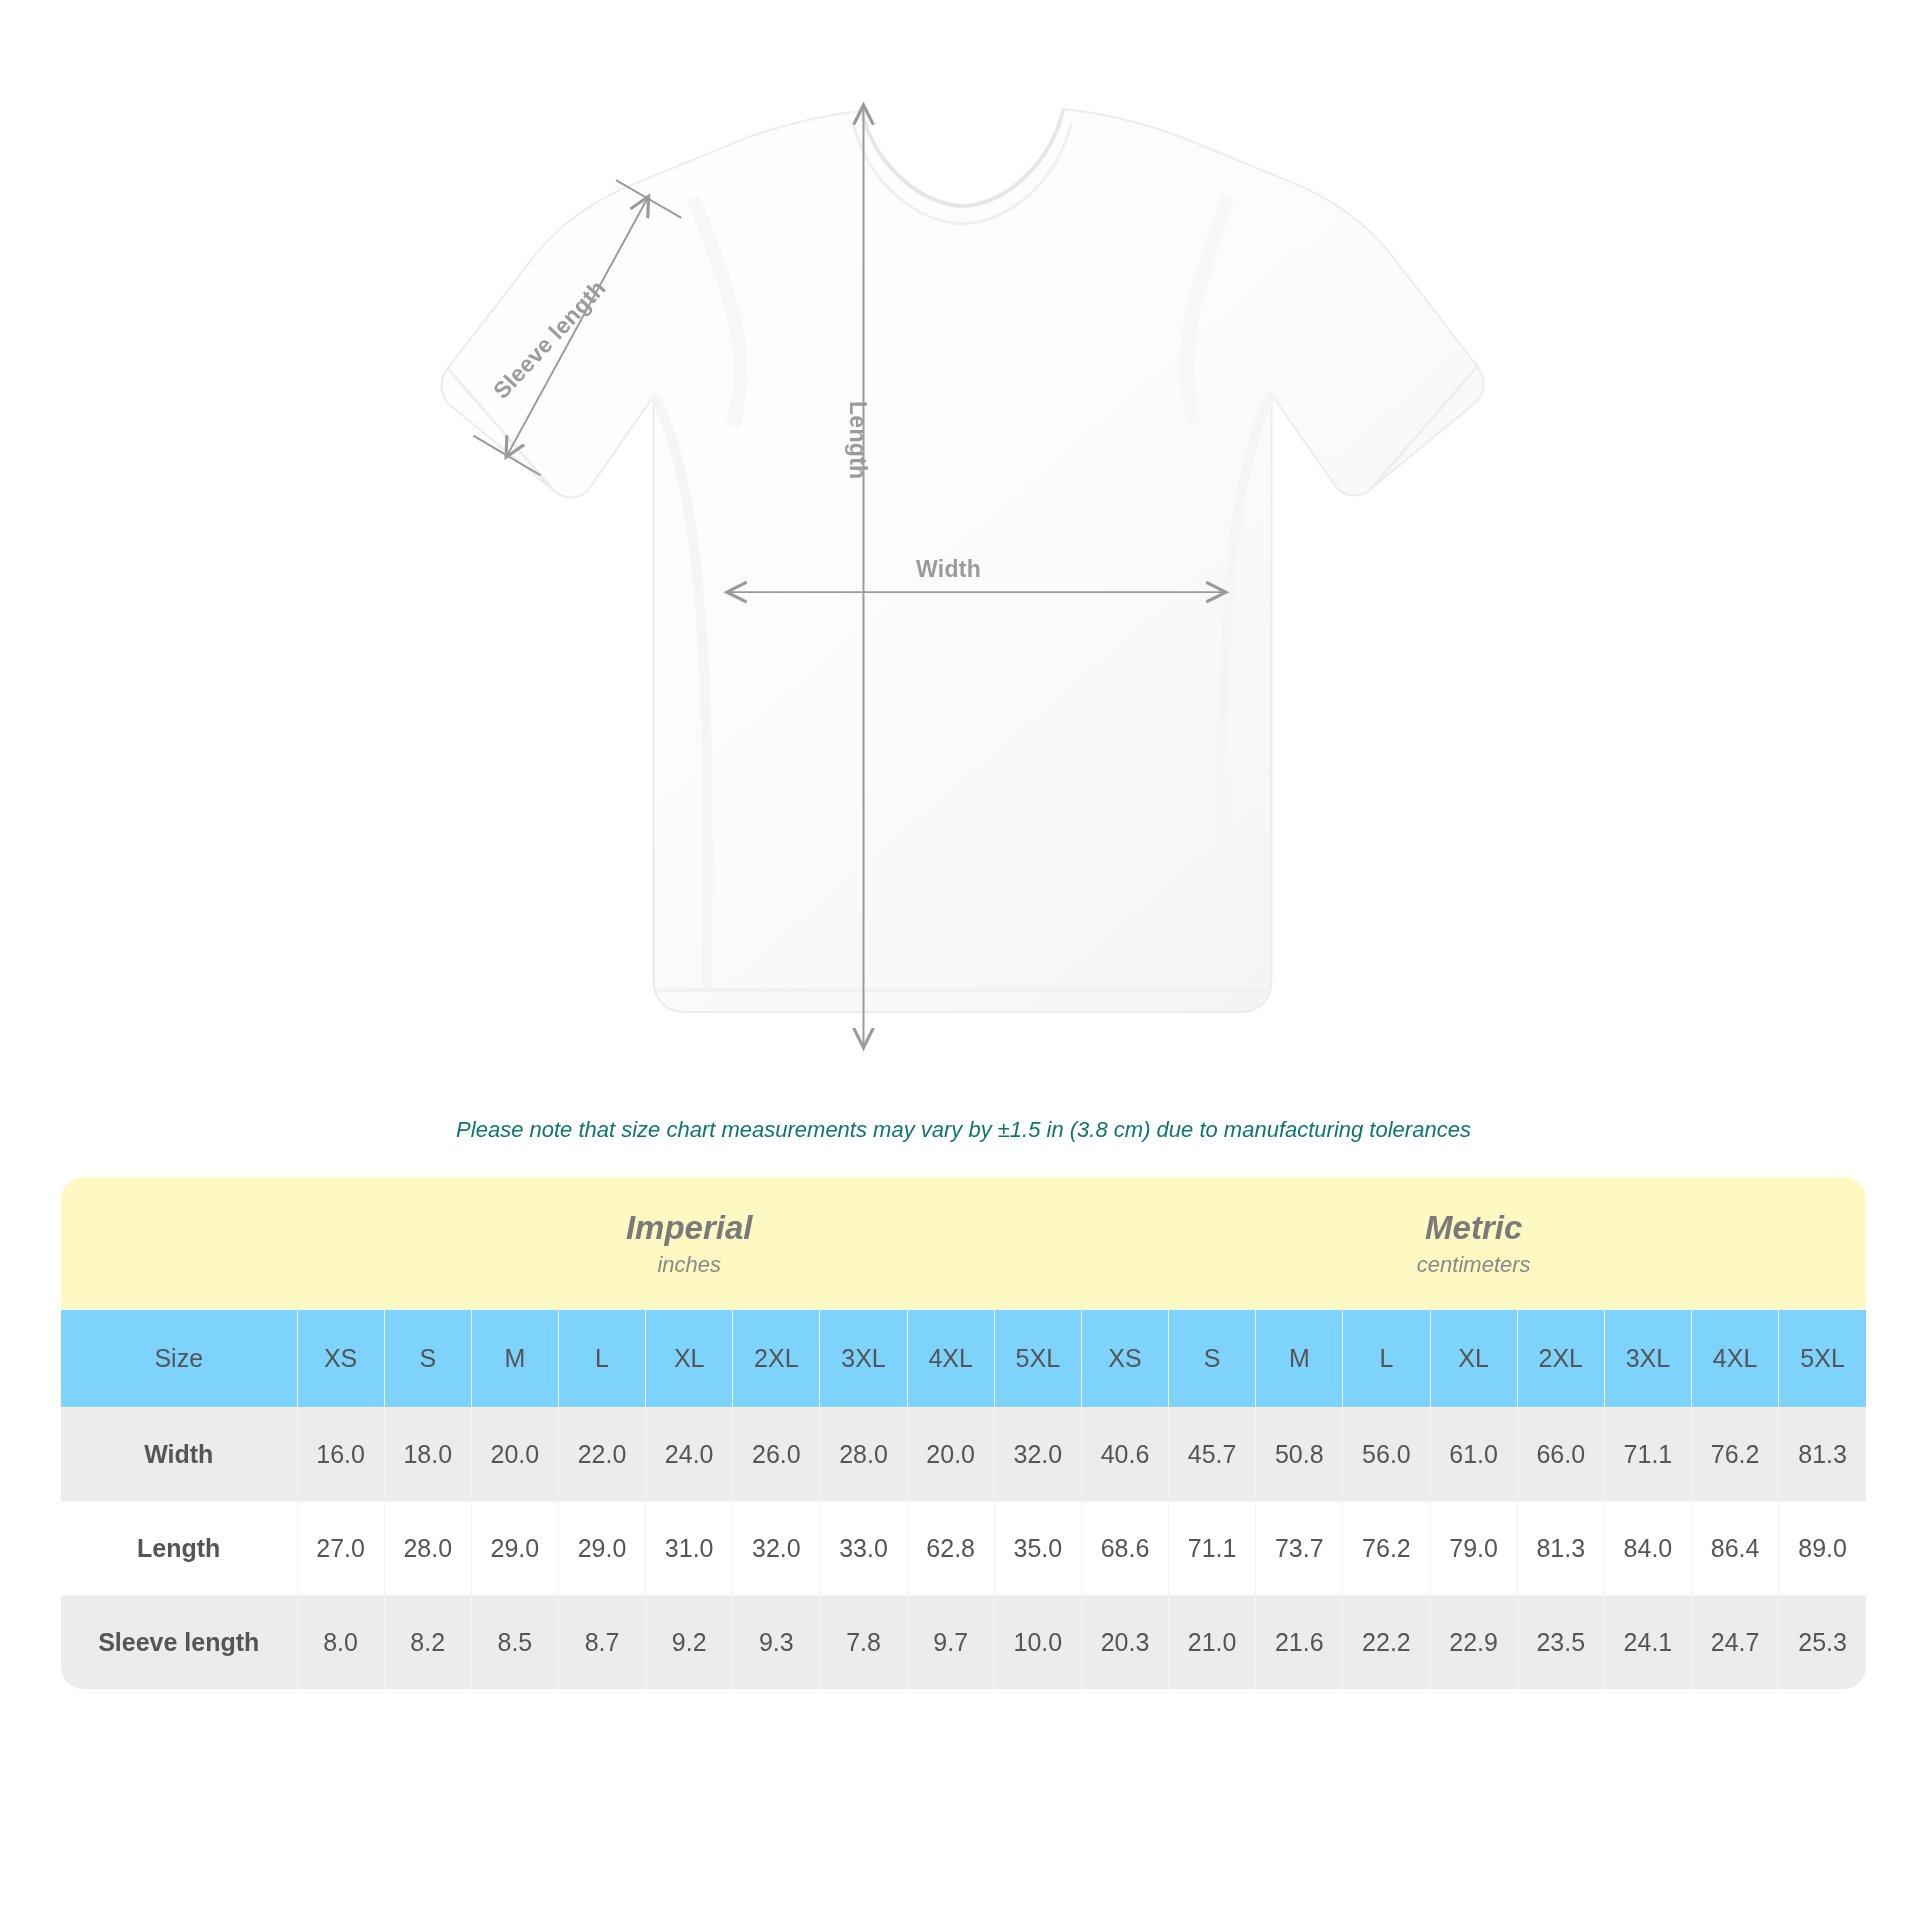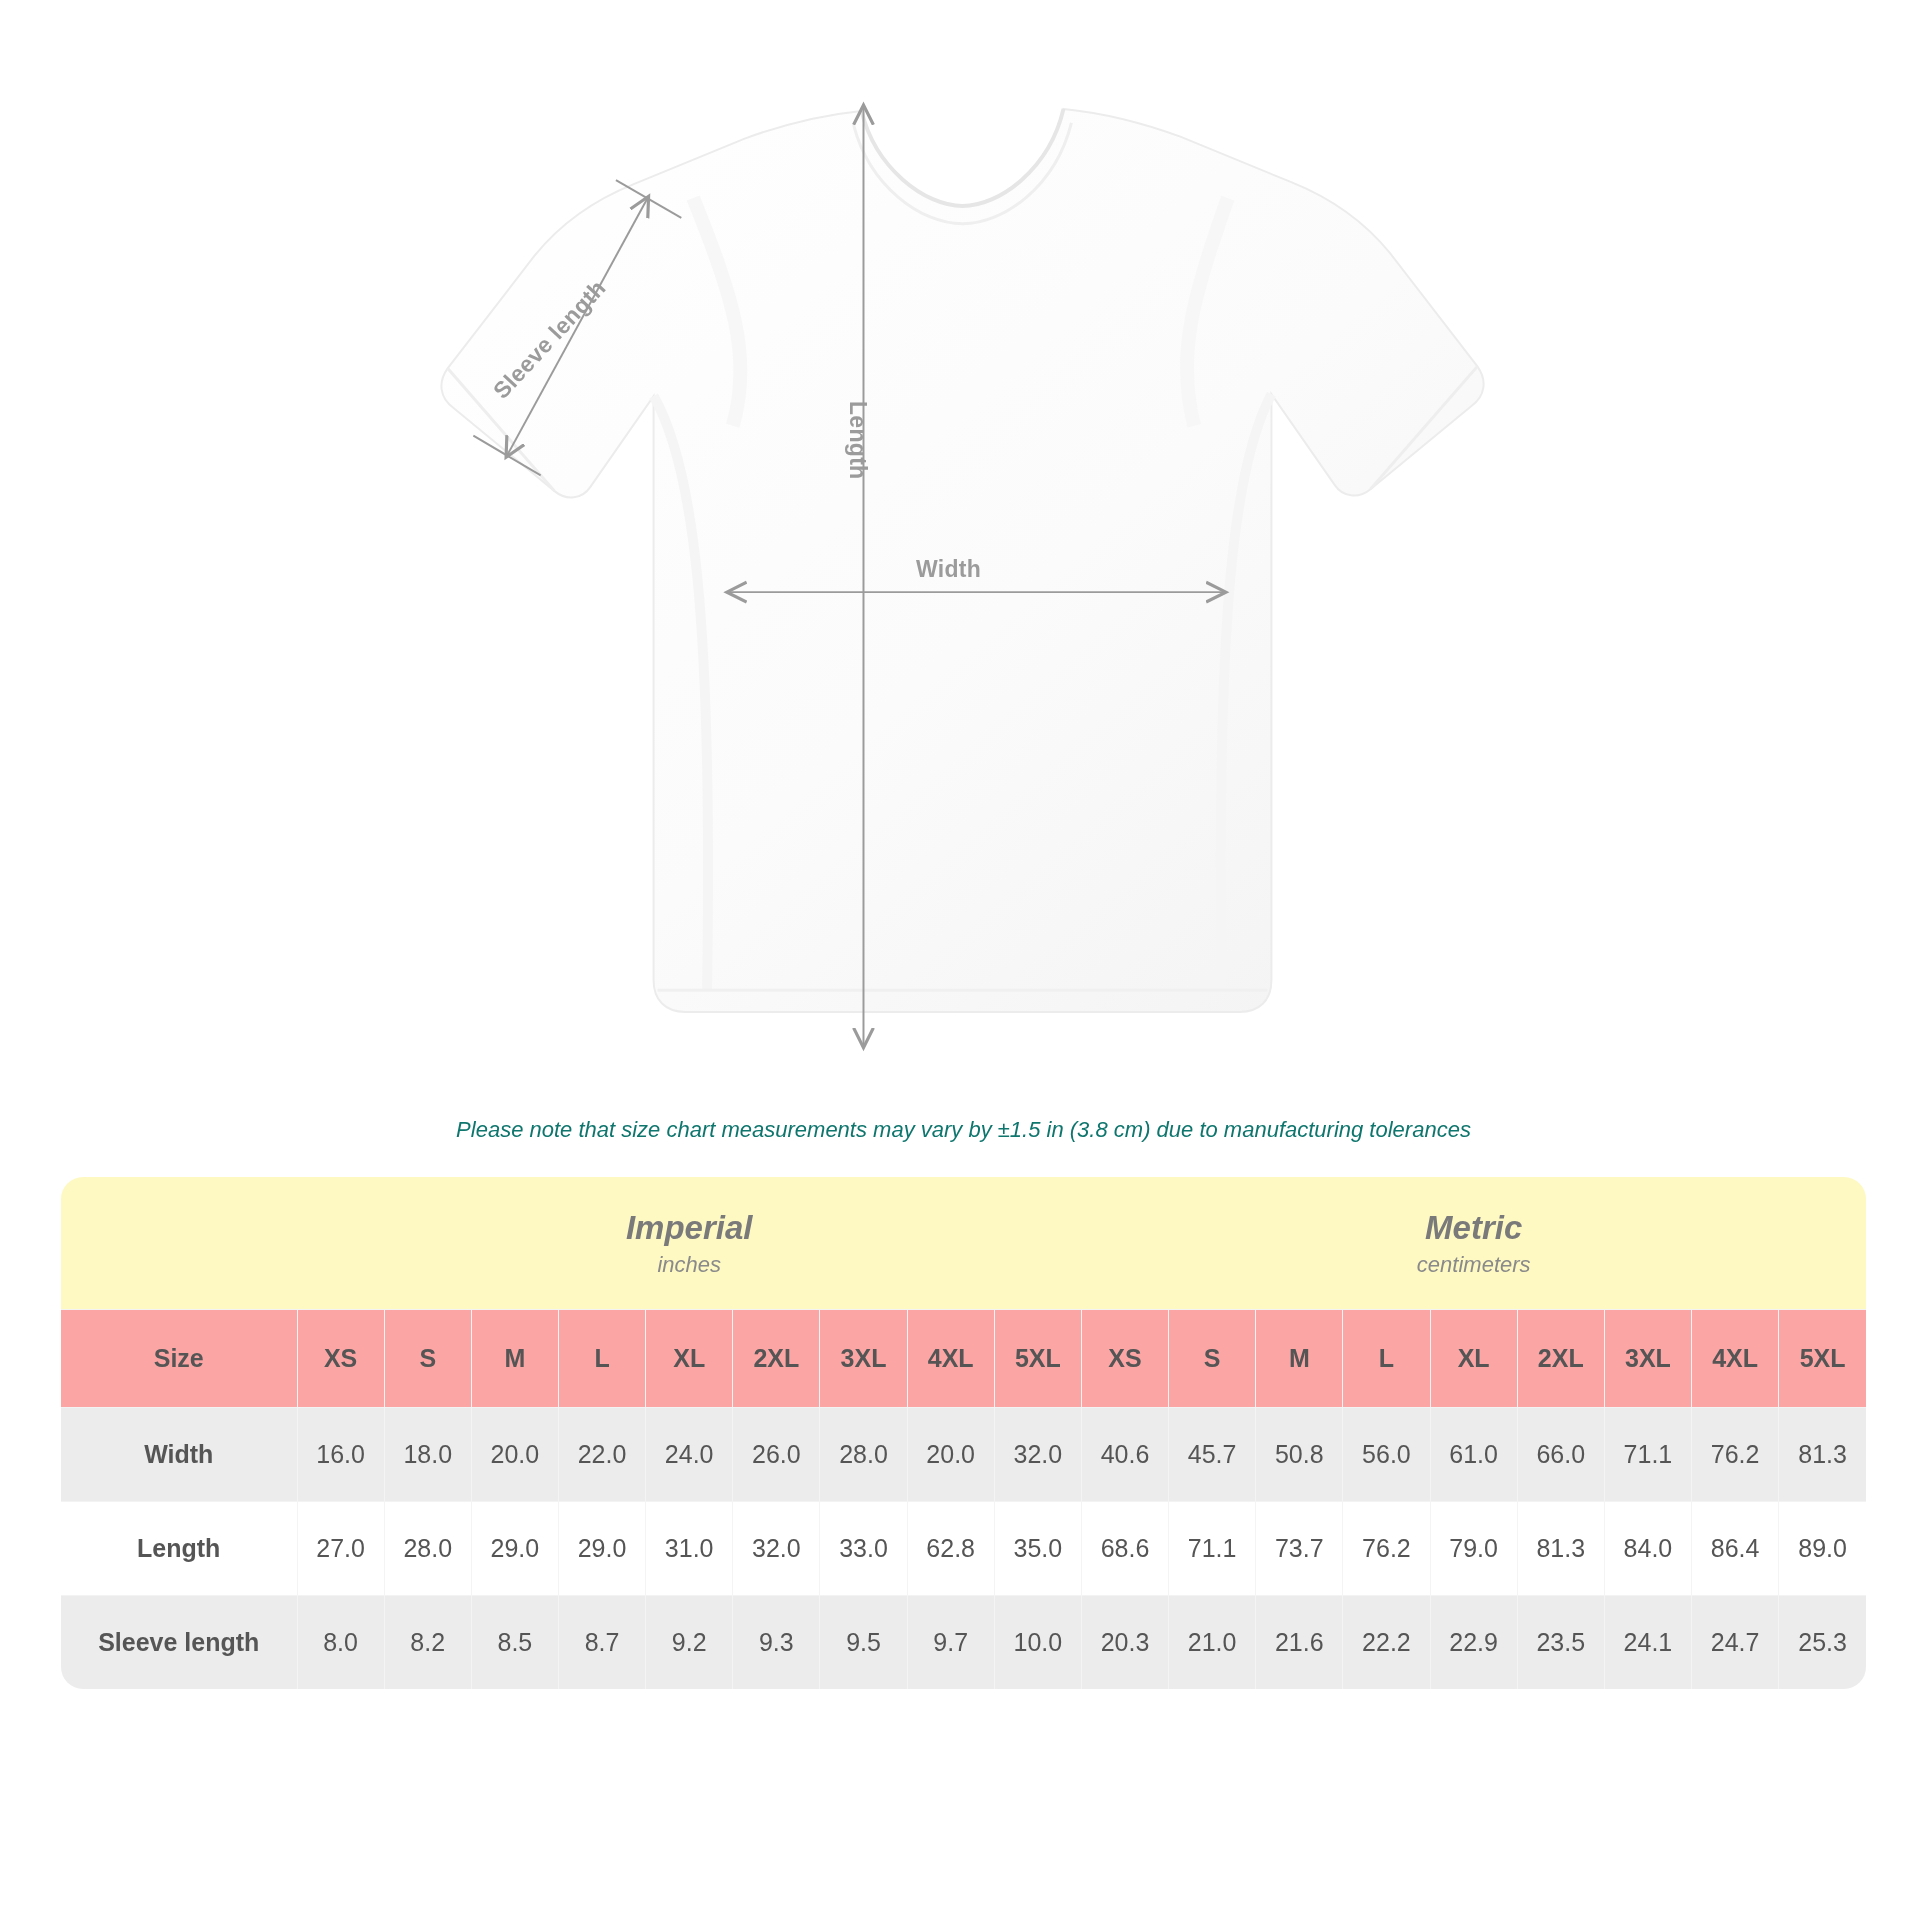--- a/index.html
+++ b/index.html
@@ -103,23 +103,23 @@
     color: #7a7a7a;
     line-height: 1.25;
   }
   .unit-sub {
     font-size: 22px;
     font-style: italic;
     color: #8a8a8a;
     line-height: 1.5;
   }
   .hdr-row td {
-    background: #fca5a5;
+    background: #7dd3fc;
     padding: 34px 0;
-    font-weight: bold;
+    font-weight: normal;
     color: #6f6f6f;
     font-size: 26px;
   }
   .row-even td {
     background: #ececec;
     padding: 32px 0;
   }
   .row-odd td {
     background: #ffffff;
     padding: 32px 0;
@@ -311,21 +311,21 @@
         </tr>
 
         <tr class="row-even hline">
           <td class="rowlabel">Sleeve length</td>
           <td class="cell-val vline">8.0</td>
           <td class="cell-val vline">8.2</td>
           <td class="cell-val vline">8.5</td>
           <td class="cell-val vline">8.7</td>
           <td class="cell-val vline">9.2</td>
           <td class="cell-val vline">9.3</td>
-          <td class="cell-val vline">9.5</td>
+          <td class="cell-val vline">7.8</td>
           <td class="cell-val vline">9.7</td>
           <td class="cell-val vline">10.0</td>
           <td class="cell-val vline">20.3</td>
           <td class="cell-val vline">21.0</td>
           <td class="cell-val vline">21.6</td>
           <td class="cell-val vline">22.2</td>
           <td class="cell-val vline">22.9</td>
           <td class="cell-val vline">23.5</td>
           <td class="cell-val vline">24.1</td>
           <td class="cell-val vline">24.7</td>

